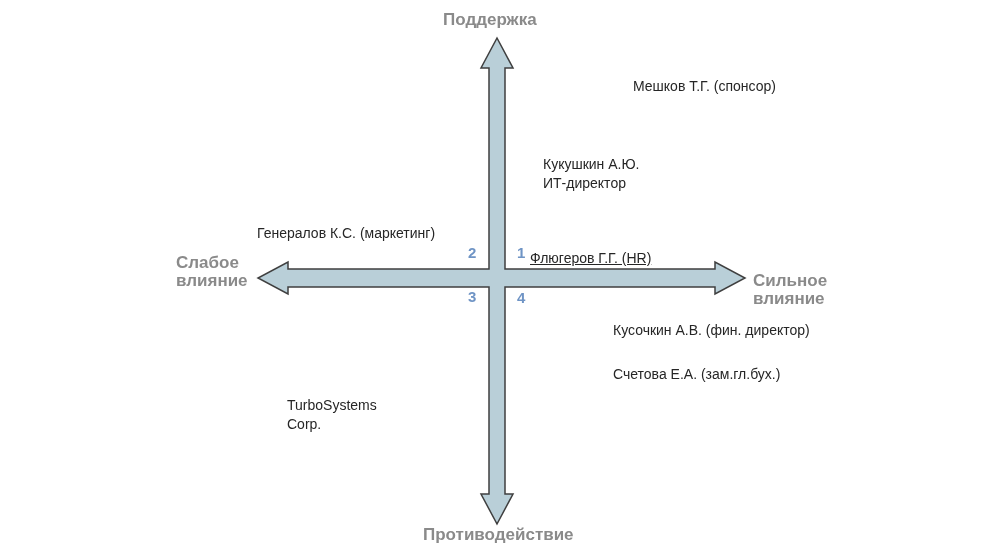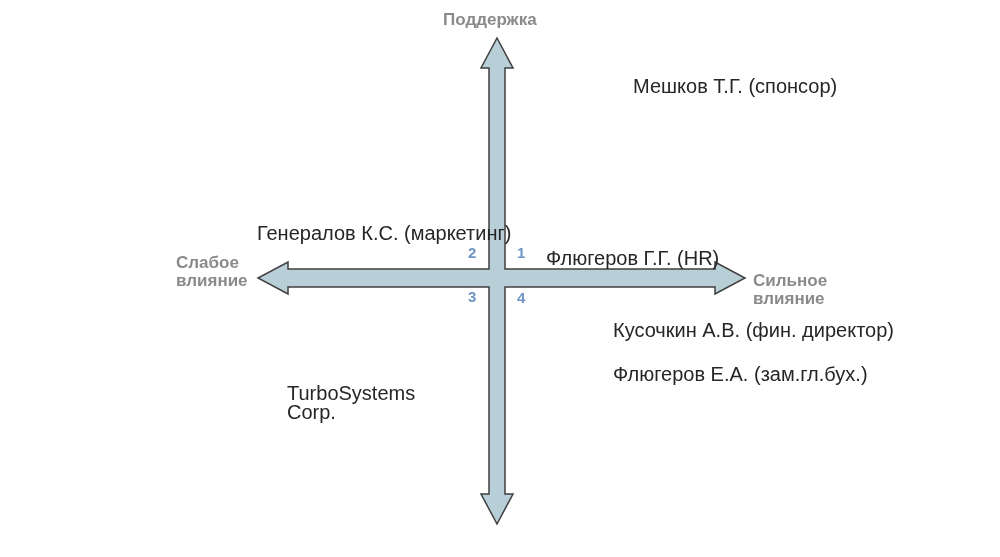--- a/index.html
+++ b/index.html
@@ -25,68 +25,71 @@
     white-space: pre-line;
   }
   .axis-label {
     color: var(--axis-label, #8a8a8a);
     font-weight: bold;
     font-size: 17px;
     line-height: 18px;
   }
   .person {
     color: var(--text, #262626);
-    font-size: 20px;
+    font-size: 14px;
     line-height: 19px;
   }
   .qnum {
     color: var(--qnum, #6f94c5);
     font-weight: bold;
     font-size: 15px;
     line-height: 19px;
   }
   
   .pos-axis-top      { left: 443px; top: 11px;  }
   .pos-axis-bottom   { left: 423px; top: 526px; }
   .pos-axis-left     { left: 176px; top: 254px; }
   .pos-axis-right    { left: 753px; top: 272px; }
   .pos-meshkov       { left: 633px; top: 77px;  }
   .pos-kukushkin     { left: 543px; top: 155px; }
   .pos-generalov     { left: 257px; top: 224px; }
-  .pos-flyugerov     { left: 546px; top: 249px; }
+  .pos-flyugerov     { left: 530px; top: 249px; text-decoration: underline; }
   .pos-zanudin       { left: 367px; top: 319px; }
   .pos-kusochkin     { left: 613px; top: 321px; }
   .pos-schetova      { left: 613px; top: 365px; }
-  .pos-turbosystems  { left: 287px; top: 384px; }
+  .pos-turbosystems  { left: 287px; top: 396px; }
   .pos-q1 { left: 517px; top: 243px; }
   .pos-q2 { left: 468px; top: 243px; }
   .pos-q3 { left: 468px; top: 287px; }
   .pos-q4 { left: 517px; top: 288px; }
 </style>
 </head>
 <body>
 
 <div class="canvas">
 
   <svg class="axes-svg" width="1000" height="557" viewBox="0 0 1000 557">
     <polygon points="497,38 513,68 505,68 505,269 715,269 715,262 745,278 715,294 715,287 505,287 505,494 513,494 497,524 481,494 489,494 489,287 288,287 288,294 258,278 288,262 288,269 489,269 489,68 481,68" fill="#b9cfd8" stroke="#3f3f3f" stroke-width="1.5" stroke-linejoin="miter"></polygon>
   </svg>
 
   <div class="label axis-label pos-axis-top">Поддержка</div>
+  <div class="label axis-label pos-axis-bottom">Противодействие</div>
   <div class="label axis-label pos-axis-left">Слабое
 влияние</div>
   <div class="label axis-label pos-axis-right">Сильное
 влияние</div>
 
   <div class="label qnum pos-q1">1</div>
   <div class="label qnum pos-q2">2</div>
   <div class="label qnum pos-q3">3</div>
   <div class="label qnum pos-q4">4</div>
 
   <div class="label person pos-meshkov">Мешков Т.Г. (спонсор)</div>
+  <div class="label person pos-kukushkin">Кукушкин А.Ю.
+ИТ-директор</div>
   <div class="label person pos-generalov">Генералов К.С. (маркетинг)</div>
   <div class="label person pos-flyugerov">Флюгеров Г.Г. (HR)</div>
   <div class="label person pos-kusochkin">Кусочкин А.В. (фин. директор)</div>
-  <div class="label person pos-schetova">Флюгеров Е.А. (зам.гл.бух.)</div>
+  <div class="label person pos-schetova">Счетова Е.А. (зам.гл.бух.)</div>
   <div class="label person pos-turbosystems">TurboSystems
 Corp.</div>
 
 </div>
 
 </body></html>

